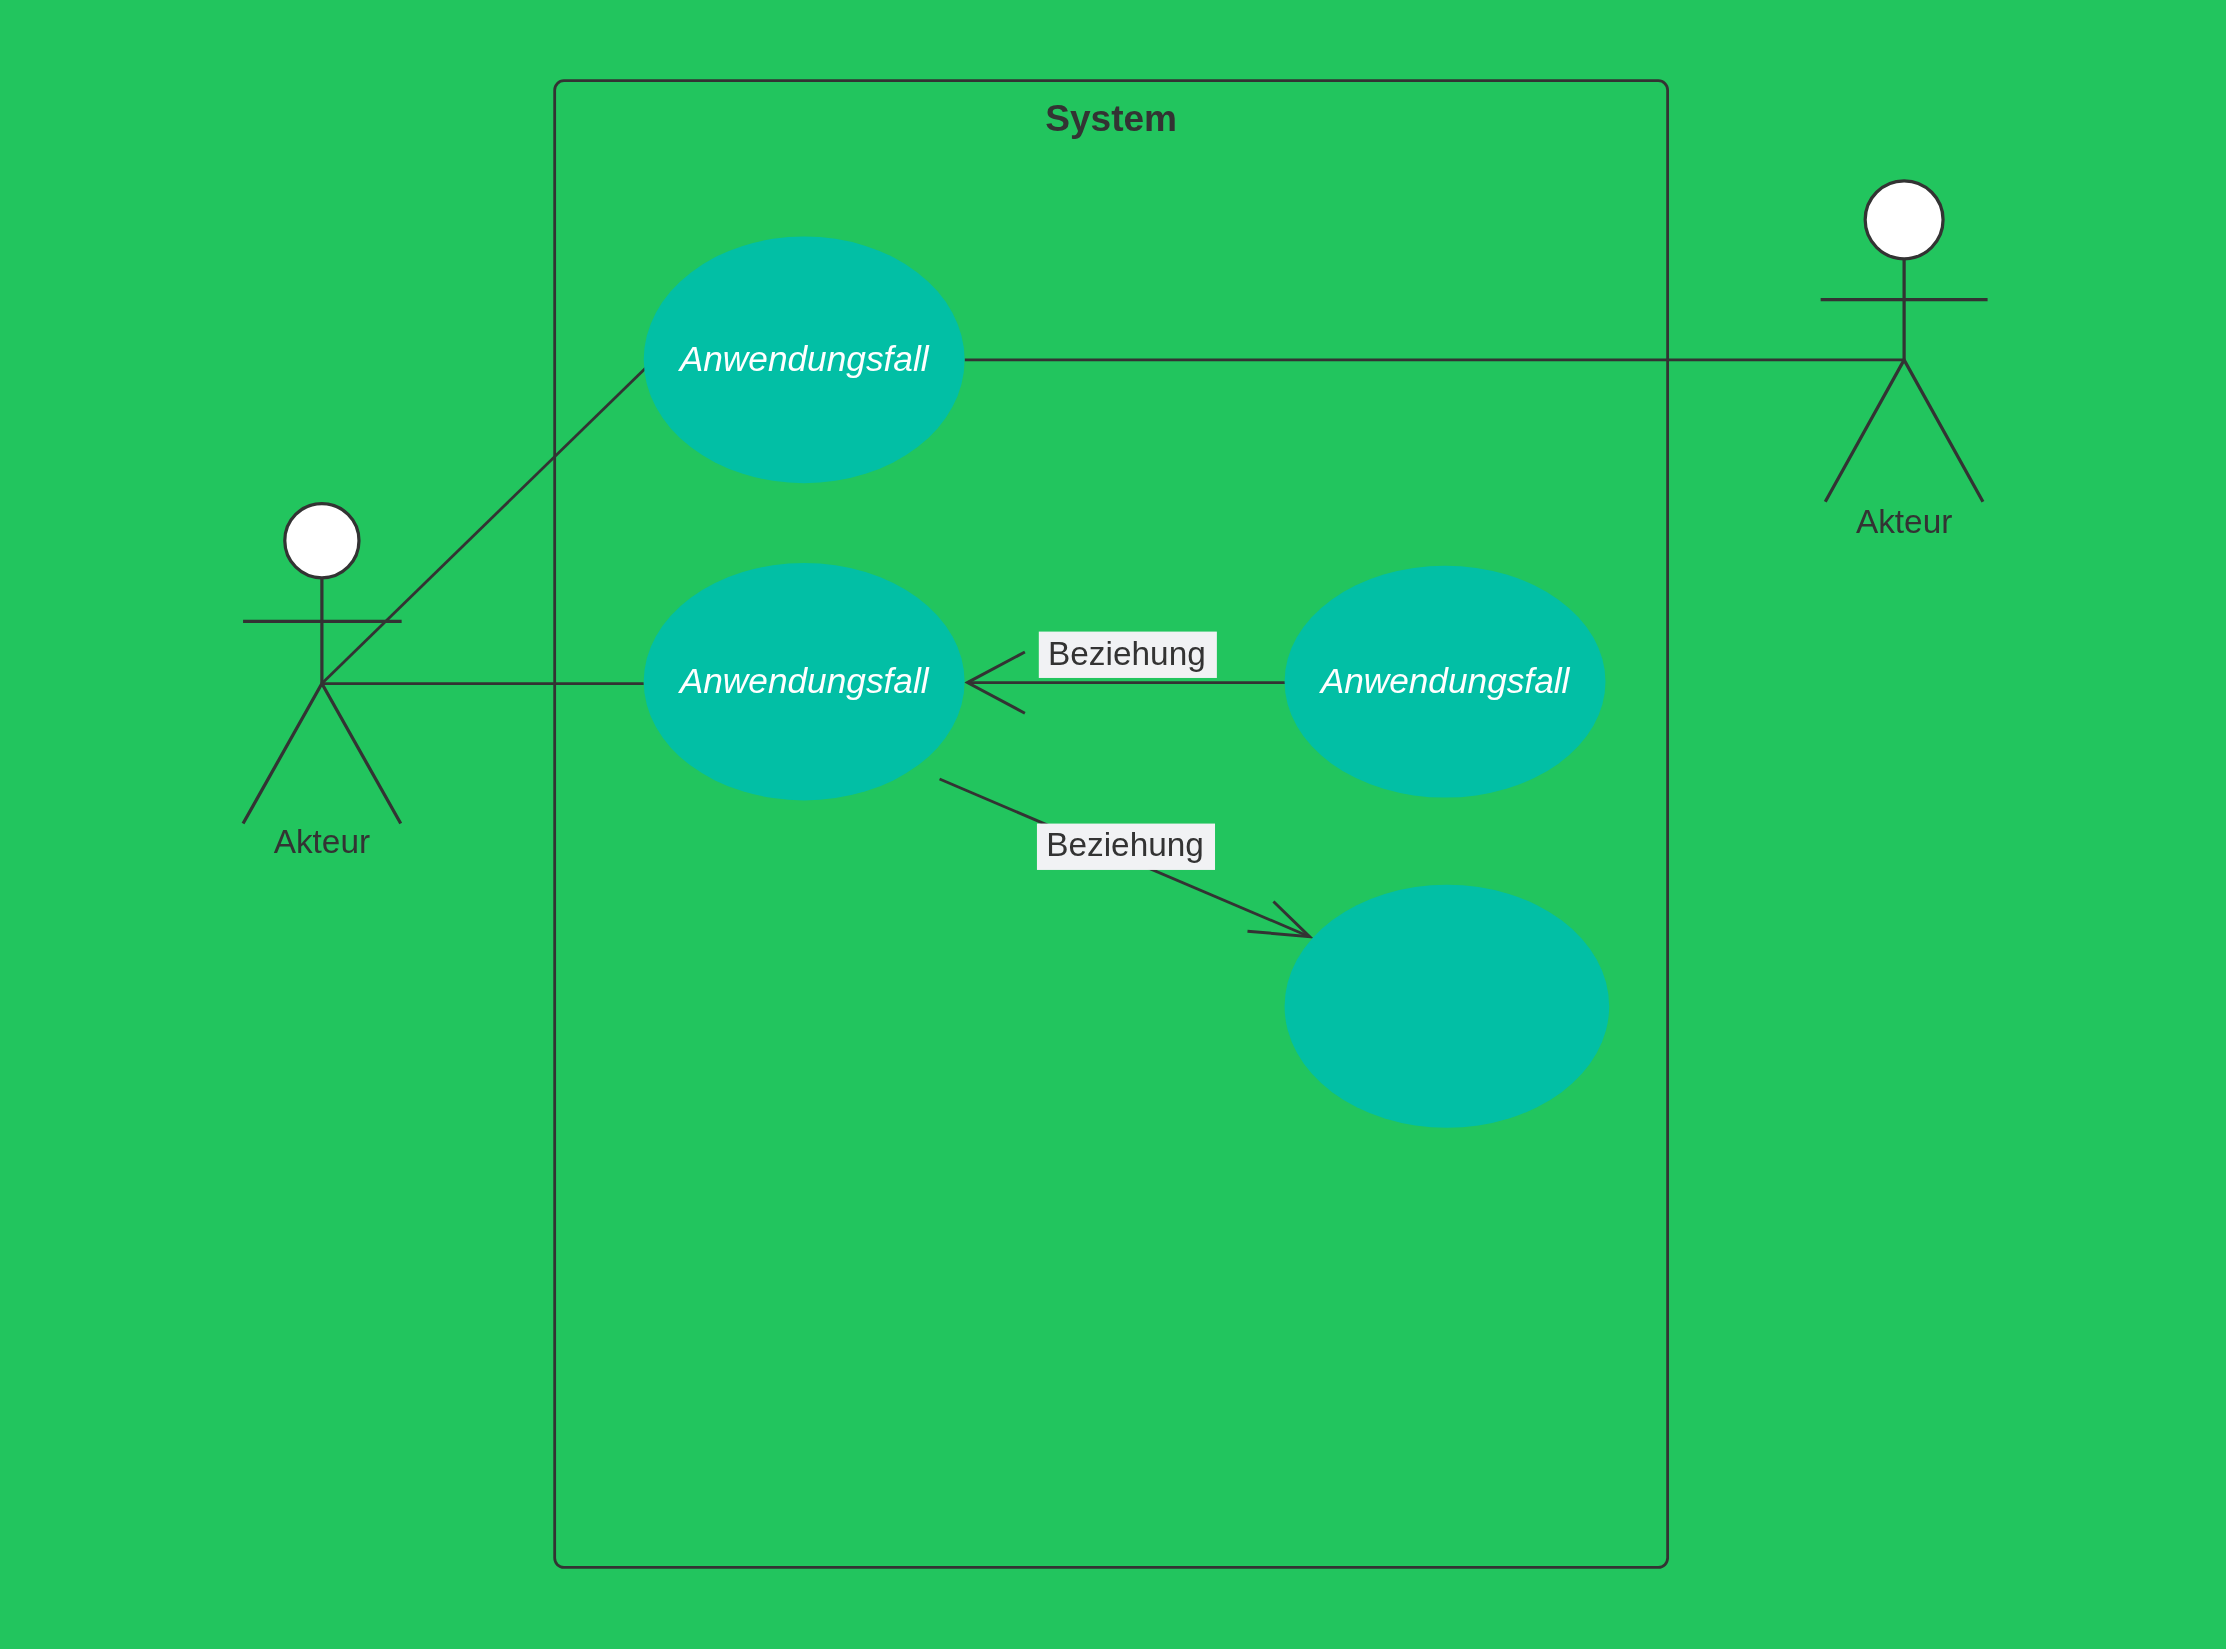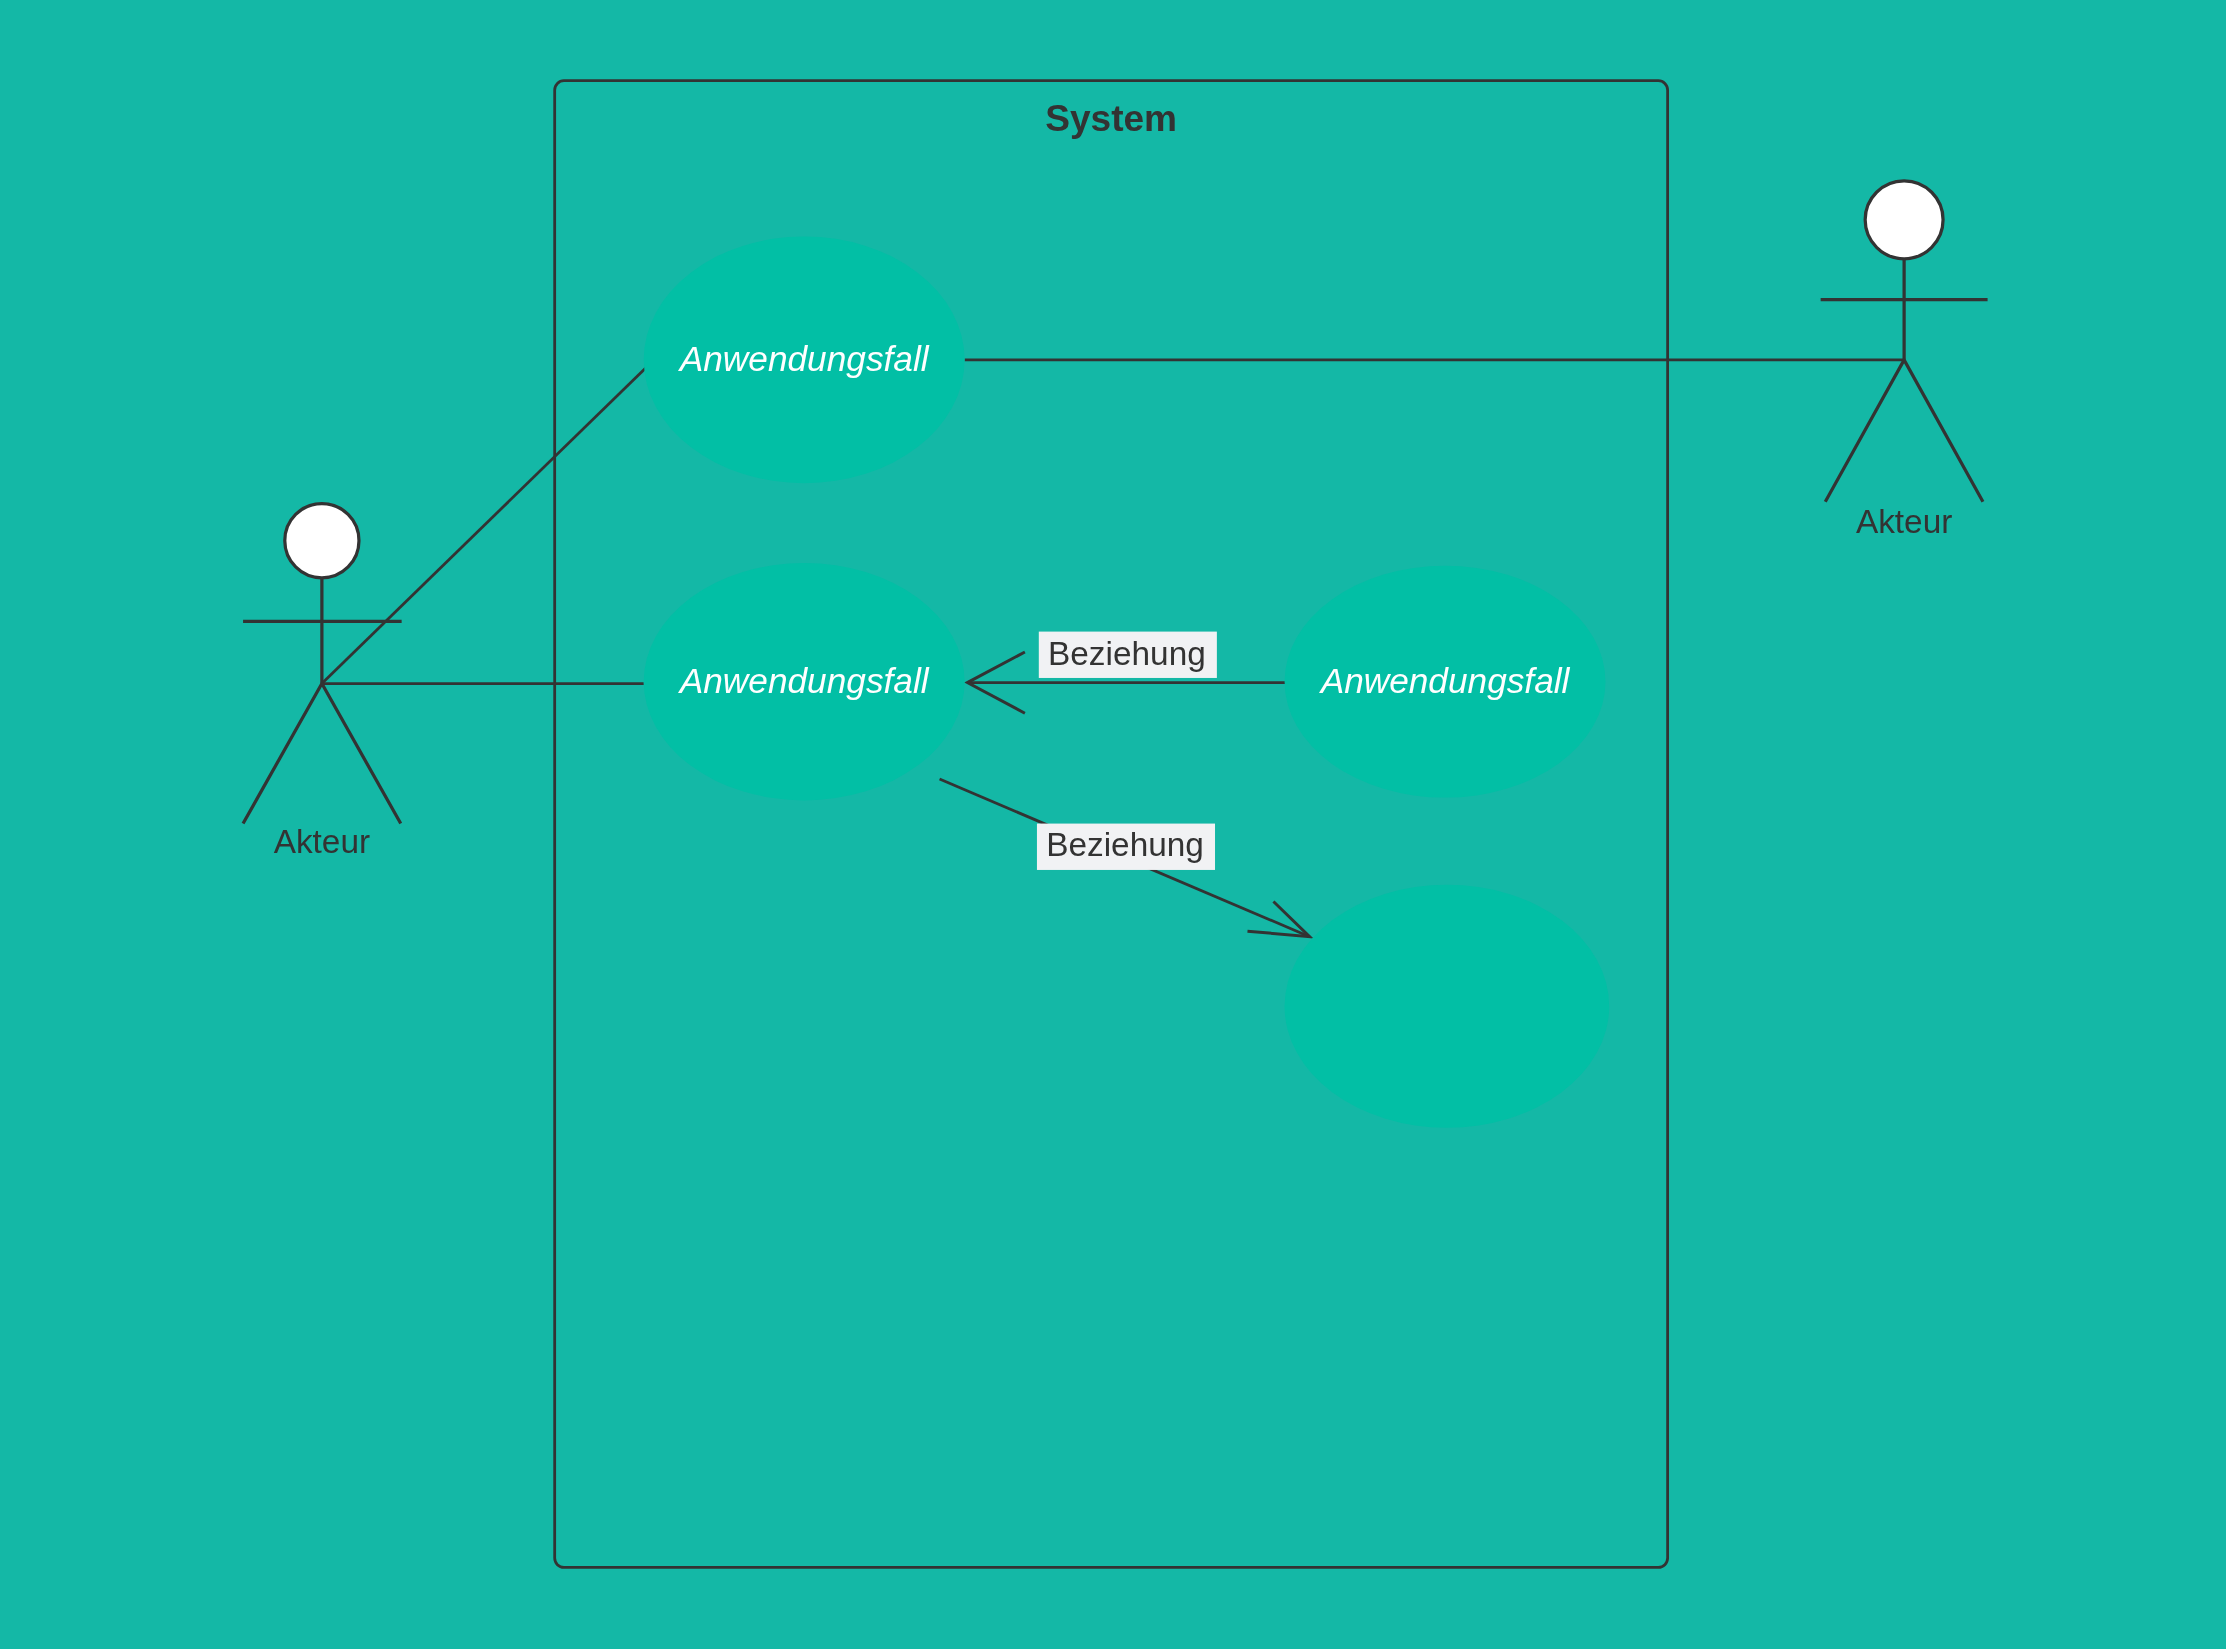--- a/index.html
+++ b/index.html
@@ -7,21 +7,21 @@
     padding: 0;
     background: #f1f2f4;
   }
   body {
     font-family: "Liberation Sans", sans-serif;
   }
   #stage {
     position: relative;
     width: 2226px;
     height: 1649px;
-    background: #14b8a6;
+    background: #22c55e;
     overflow: hidden;
   }
   #diagram {
     position: absolute;
     inset: 0;
     width: 2226px;
     height: 1649px;
     display: block;
   }
   .sysbox {

